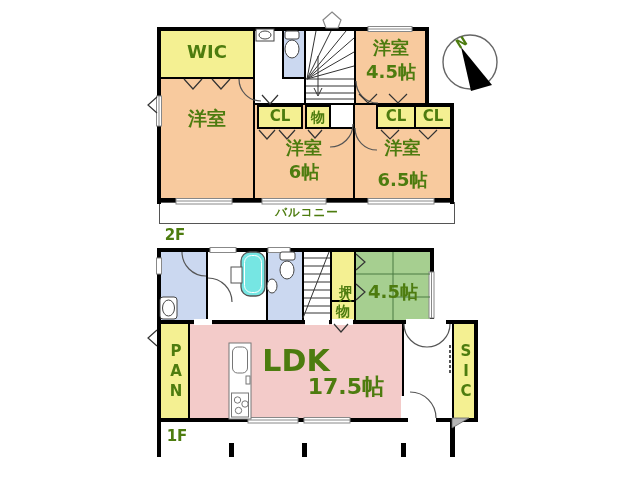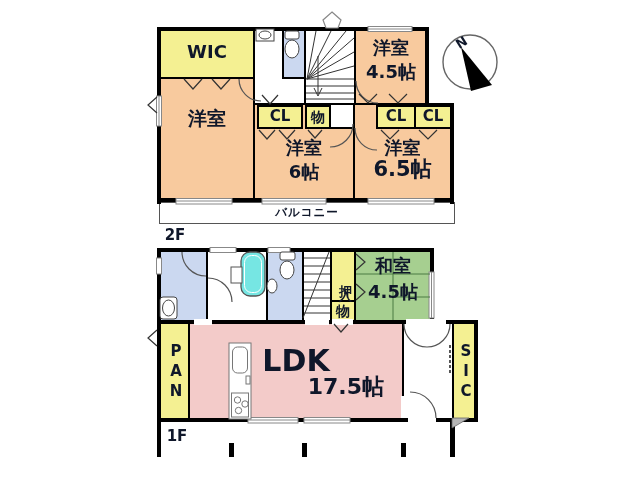--- a/index.html
+++ b/index.html
@@ -1,17 +1,17 @@
 <!DOCTYPE html>
 <html style="--room_orange: #F8CA9E; --closet_yellow: #F4F092; --tatami_green: #A6CF90; --ldk_pink: #F3CBC9; --sanitary_blue: #CBD8F0; --bathtub_cyan: #76E6E3; --wall_black: #000000;"><head>
 <meta charset="utf-8">
 <style>
   html,body{margin:0;padding:0;background:#fff;}
   #canvas{position:relative;width:640px;height:480px;background:#fff;overflow:hidden;
-          font-family:"DejaVu Sans","Liberation Sans",sans-serif;color:#0f172a;}
+          font-family:"DejaVu Sans","Liberation Sans",sans-serif;color:#4d7c0f;}
   .room{position:absolute;box-sizing:border-box;border:2px solid #000;}
   .wall{position:absolute;background:#000;}
   .lbl{position:absolute;text-align:center;font-weight:600;line-height:1.15;letter-spacing:0px;white-space:pre-line;}
   .vtext{writing-mode:vertical-rl;text-orientation:upright;letter-spacing:2px;}
   .c-orange{background:var(--room_orange);}
   .c-yellow{background:var(--closet_yellow);}
   .c-green{background:var(--tatami_green);}
   .c-pink{background:var(--ldk_pink);}
   .c-blue{background:var(--sanitary_blue);}
   .c-white{background:#fff;}
@@ -189,27 +189,26 @@
   <span class="lbl" style="left:354px;top:38px;width:74px;font-size:18px;">洋室</span>
   <span class="lbl" style="left:354px;top:62px;width:74px;font-size:18px;">4.5帖</span>
   <span class="lbl" style="left:159px;top:108px;width:96px;font-size:19px;">洋室</span>
   <span class="lbl" style="left:257px;top:108px;width:46px;font-size:15px;font-weight:700;">CL</span>
   <span class="lbl" style="left:305px;top:109px;width:26px;font-size:14px;font-weight:700;">物</span>
   <span class="lbl" style="left:253px;top:138px;width:102px;font-size:18px;">洋室</span>
   <span class="lbl" style="left:253px;top:162px;width:102px;font-size:18px;">6帖</span>
   <span class="lbl" style="left:376px;top:108px;width:40px;font-size:15px;font-weight:700;">CL</span>
   <span class="lbl" style="left:414px;top:108px;width:38px;font-size:15px;font-weight:700;">CL</span>
   <span class="lbl" style="left:353px;top:138px;width:99px;font-size:18px;">洋室</span>
-  <span class="lbl" style="left:353px;top:157px;width:99px;font-size:21px;">6.5帖</span>
+  <span class="lbl" style="left:353px;top:170px;width:99px;font-size:18px;">6.5帖</span>
   <span class="lbl" style="left:159px;top:206px;width:296px;font-size:11.5px;font-weight:600;letter-spacing:1px;">バルコニー</span>
   <span class="lbl" style="left:160px;top:227px;width:30px;font-size:15px;">2F</span>
 
   <span class="lbl vtext" style="left:334px;top:256px;width:18px;height:42px;font-size:13px;">押入</span>
   <span class="lbl" style="left:330px;top:303px;width:26px;font-size:14px;font-weight:700;">物</span>
-  <span class="lbl" style="left:354px;top:256px;width:78px;font-size:18px;">和室</span>
   <span class="lbl" style="left:354px;top:282px;width:78px;font-size:18px;">4.5帖</span>
   <span class="lbl vtext" style="left:166px;top:338px;width:18px;height:68px;font-size:15px;font-weight:700;">PAN</span>
   <span class="lbl" style="left:208px;top:344px;width:176px;font-size:30px;">LDK</span>
   <span class="lbl" style="left:208px;top:374px;width:176px;font-size:22px;text-align:right;">17.5帖</span>
   <span class="lbl vtext" style="left:456px;top:340px;width:18px;height:64px;font-size:15px;font-weight:700;">SIC</span>
   <span class="lbl" style="left:162px;top:428px;width:30px;font-size:15px;">1F</span>
 
   <span class="lbl" style="left:452px;top:36px;width:20px;font-size:13px;font-weight:700;transform:rotate(-32deg);">N</span>
 </div>
 

